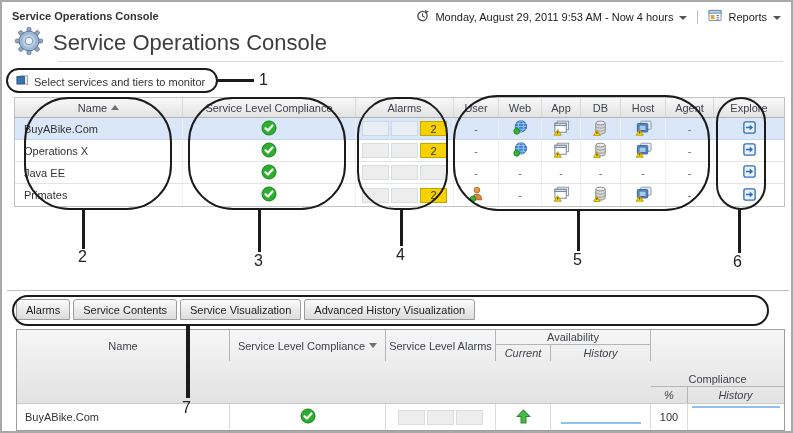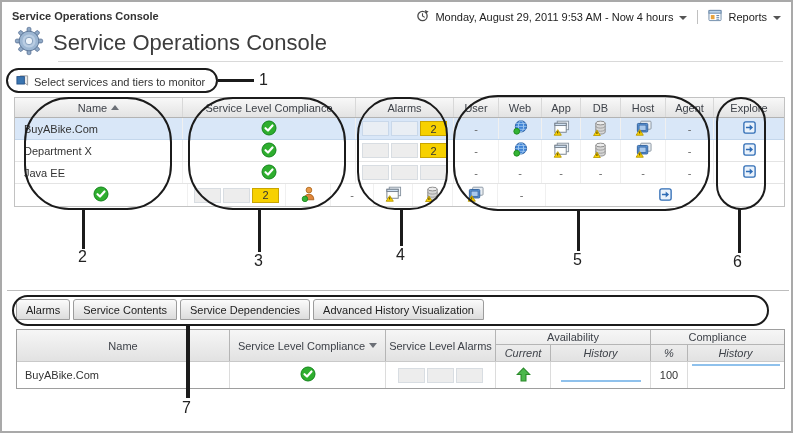--- a/index.html
+++ b/index.html
@@ -220,21 +220,21 @@
       <div class="c-exp">
           <span><svg width="15" height="15" viewBox="0 0 16 16">
               <rect x="2" y="2" width="12" height="12" rx="2" fill="#eaf2fb" stroke="#2f6cb5" stroke-width="1.4"></rect>
               <path d="M4.2 8 H9.4" stroke="#2f6cb5" stroke-width="1.6"></path>
               <path d="M8.2 4.8 L11.8 8 L8.2 11.2 Z" fill="#2f6cb5"></path>
             </svg></span>
         </div>
     </div>
 
     <div class="mrow">
-      <div class="c-name">Department X</div>
+      <div class="c-name">Operations X</div>
       <div class="c-slc">
           <span><svg width="16" height="16" viewBox="0 0 16 16">
               <circle cx="8" cy="8" r="7" fill="#2eae2e" stroke="#13841c"></circle>
               <path d="M4.5 8.2 L7 10.5 L11.5 5.5" fill="none" stroke="#fff" stroke-width="2.2" stroke-linecap="round" stroke-linejoin="round"></path>
             </svg></span>
         </div>
       <div class="c-al">
           <span class="abox"></span>
           <span class="abox"></span>
           <span class="abox warn">2</span>
@@ -323,20 +323,21 @@
       <div class="c-exp">
           <span><svg width="15" height="15" viewBox="0 0 16 16">
               <rect x="2" y="2" width="12" height="12" rx="2" fill="#eaf2fb" stroke="#2f6cb5" stroke-width="1.4"></rect>
               <path d="M4.2 8 H9.4" stroke="#2f6cb5" stroke-width="1.6"></path>
               <path d="M8.2 4.8 L11.8 8 L8.2 11.2 Z" fill="#2f6cb5"></path>
             </svg></span>
         </div>
     </div>
 
     <div class="mrow">
+      <div class="c-name">Primates</div>
       <div class="c-slc">
           <span><svg width="16" height="16" viewBox="0 0 16 16">
               <circle cx="8" cy="8" r="7" fill="#2eae2e" stroke="#13841c"></circle>
               <path d="M4.5 8.2 L7 10.5 L11.5 5.5" fill="none" stroke="#fff" stroke-width="2.2" stroke-linecap="round" stroke-linejoin="round"></path>
             </svg></span>
         </div>
       <div class="c-al">
           <span class="abox"></span>
           <span class="abox"></span>
           <span class="abox warn">2</span>
@@ -389,21 +390,21 @@
             </svg></span>
         </div>
     </div>
   </div>
 
   <div class="splitter"></div>
 
   <div class="tabs">
     <div class="tab">Alarms</div>
     <div class="tab">Service Contents</div>
-    <div class="tab">Service Dependencies</div>
+    <div class="tab">Service Visualization</div>
     <div class="tab">Advanced History Visualization</div>
   </div>
 
   <div class="btable">
     <div class="bhead">
       <div class="bh tall b-name">
           <span>Name</span>
         </div>
       <div class="bh tall b-slc">
           <span>Service Level Compliance</span>
@@ -413,21 +414,21 @@
           <span>Service Level Alarms</span>
         </div>
       <div class="bgrp b-avail">
         <div class="grp-label">Availability</div>
         <div class="subrow">
           <div class="bh b-cur">Current</div>
           <div class="bh b-hist">History</div>
         </div>
       </div>
       <div class="bgrp b-comp">
-        <div class="grp-label" style="border-right:none;">Compliance</div>
+        <div class="grp-label" style="border-right:none;margin-top:42px;">Compliance</div>
         <div class="subrow">
           <div class="bh b-pct">%</div>
           <div class="bh b-chist" style="border-right:none;">History</div>
         </div>
       </div>
     </div>
     <div class="brow">
       <div class="b-name">BuyABike.Com</div>
       <div class="b-slc">
           <span><svg width="16" height="16" viewBox="0 0 16 16">

